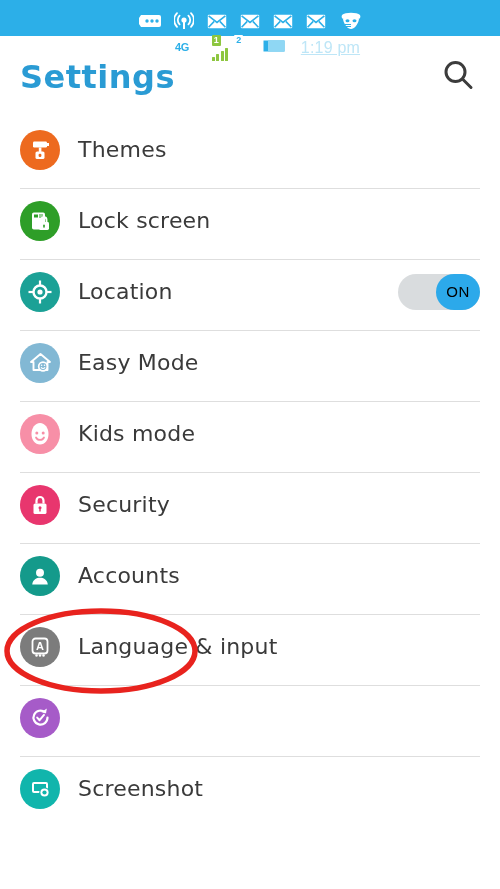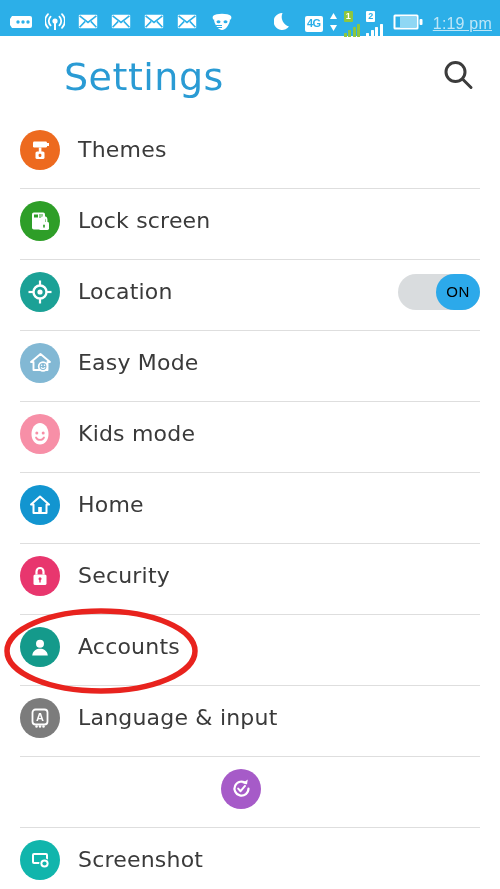--- a/index.html
+++ b/index.html
@@ -11,20 +11,21 @@
   }
   #app{ position:relative; width:500px; height:889px; background:#fff; }
 
   
   .statusbar{
     height:36px; width:100%;
     background:#2CAFE8;
     display:flex; align-items:center;
     padding:11px 8px 0 10px;
     position:relative;
+    flex-direction:column;
   }
   .sb-left{ display:flex; align-items:center; gap:13px; flex:0 0 auto; }
   .sb-spacer{ flex:1 1 auto; }
   .sb-right{ display:flex; align-items:center; gap:6px; flex:0 0 auto; }
   .sb-ic{ display:block; }
 
   .badge4g{
     background:#ffffff; color:#2CAFE8;
     font-size:11px; font-weight:bold; line-height:1;
     padding:2px 2px 3px 2px; border-radius:2px;
@@ -48,37 +49,35 @@
 
   
   .header{
     height:82px; width:100%;
     display:flex; align-items:center; justify-content:space-between;
     padding:0 22px 0 20px;
     background:#ffffff;
   }
   .title{
     color:#2A9BD4;
-    font-size:38px;
-    font-weight:400;
+    font-size:32px;
+    font-weight:700;
     font-family:"DejaVu Sans", sans-serif;
     letter-spacing:0.5px;
-    margin-left:44px;
   }
   .search-btn{ width:40px; height:40px; display:flex; align-items:center; justify-content:center; }
 
   
   .list{ width:100%; background:#fff; }
   .row{
     height:71px; width:100%;
     display:flex; align-items:center;
     padding:0 20px 8px 20px;
     position:relative;
     background:#fff;
-    justify-content:center;
   }
   .row .divider{
     position:absolute; left:20px; right:20px; bottom:0;
     height:1px; background:#DEDEDE;
   }
   .ic{
     width:40px; height:40px; border-radius:50%;
     flex:0 0 40px;
     display:flex; align-items:center; justify-content:center;
     margin-right:18px;
@@ -317,30 +316,20 @@
           <path d="M14 3 C19 3, 22.5 8, 22.5 14 C22.5 20, 19 24.5, 14 24.5 C9 24.5, 5.5 20, 5.5 14 C5.5 8, 9 3, 14 3 Z" fill="#fff"></path>
           <circle cx="10.8" cy="13" r="1.5" fill="#F78FA7"></circle>
           <circle cx="17.2" cy="13" r="1.5" fill="#F78FA7"></circle>
           <path d="M10 17.5 A4.5 4.5 0 0 0 18 17.5" stroke="#F78FA7" stroke-width="1.8" fill="none" stroke-linecap="round"></path>
         </svg>
       </span>
       <span class="label">Kids mode</span>
       <span class="divider"></span>
     </div>
 
-    <div class="row">
-      <span class="ic" style="background:#1295D0">
-        <svg width="26" height="26" viewBox="0 0 26 26">
-          <path d="M13 4.5 L22 12.5 L19.5 12.5 L19.5 21 L6.5 21 L6.5 12.5 L4 12.5 Z" fill="none" stroke="#fff" stroke-width="2" stroke-linejoin="round"></path>
-          <rect x="11.2" y="15" width="3.6" height="6" fill="#fff"></rect>
-        </svg>
-      </span>
-      <span class="label">Home</span>
-      <span class="divider"></span>
-    </div>
 
     <div class="row">
       <span class="ic" style="background:#E8366E">
         <svg width="26" height="26" viewBox="0 0 26 26">
           <rect x="6.5" y="11.5" width="13" height="10.5" rx="1.6" fill="#fff"></rect>
           <path d="M9.5 11.5 L9.5 8.5 A3.5 3.5 0 0 1 16.5 8.5 L16.5 11.5" stroke="#fff" stroke-width="2.2" fill="none"></path>
           <circle cx="13" cy="15.8" r="1.5" fill="#E8366E"></circle>
           <rect x="12.3" y="16" width="1.4" height="3.5" fill="#E8366E"></rect>
         </svg>
       </span>

